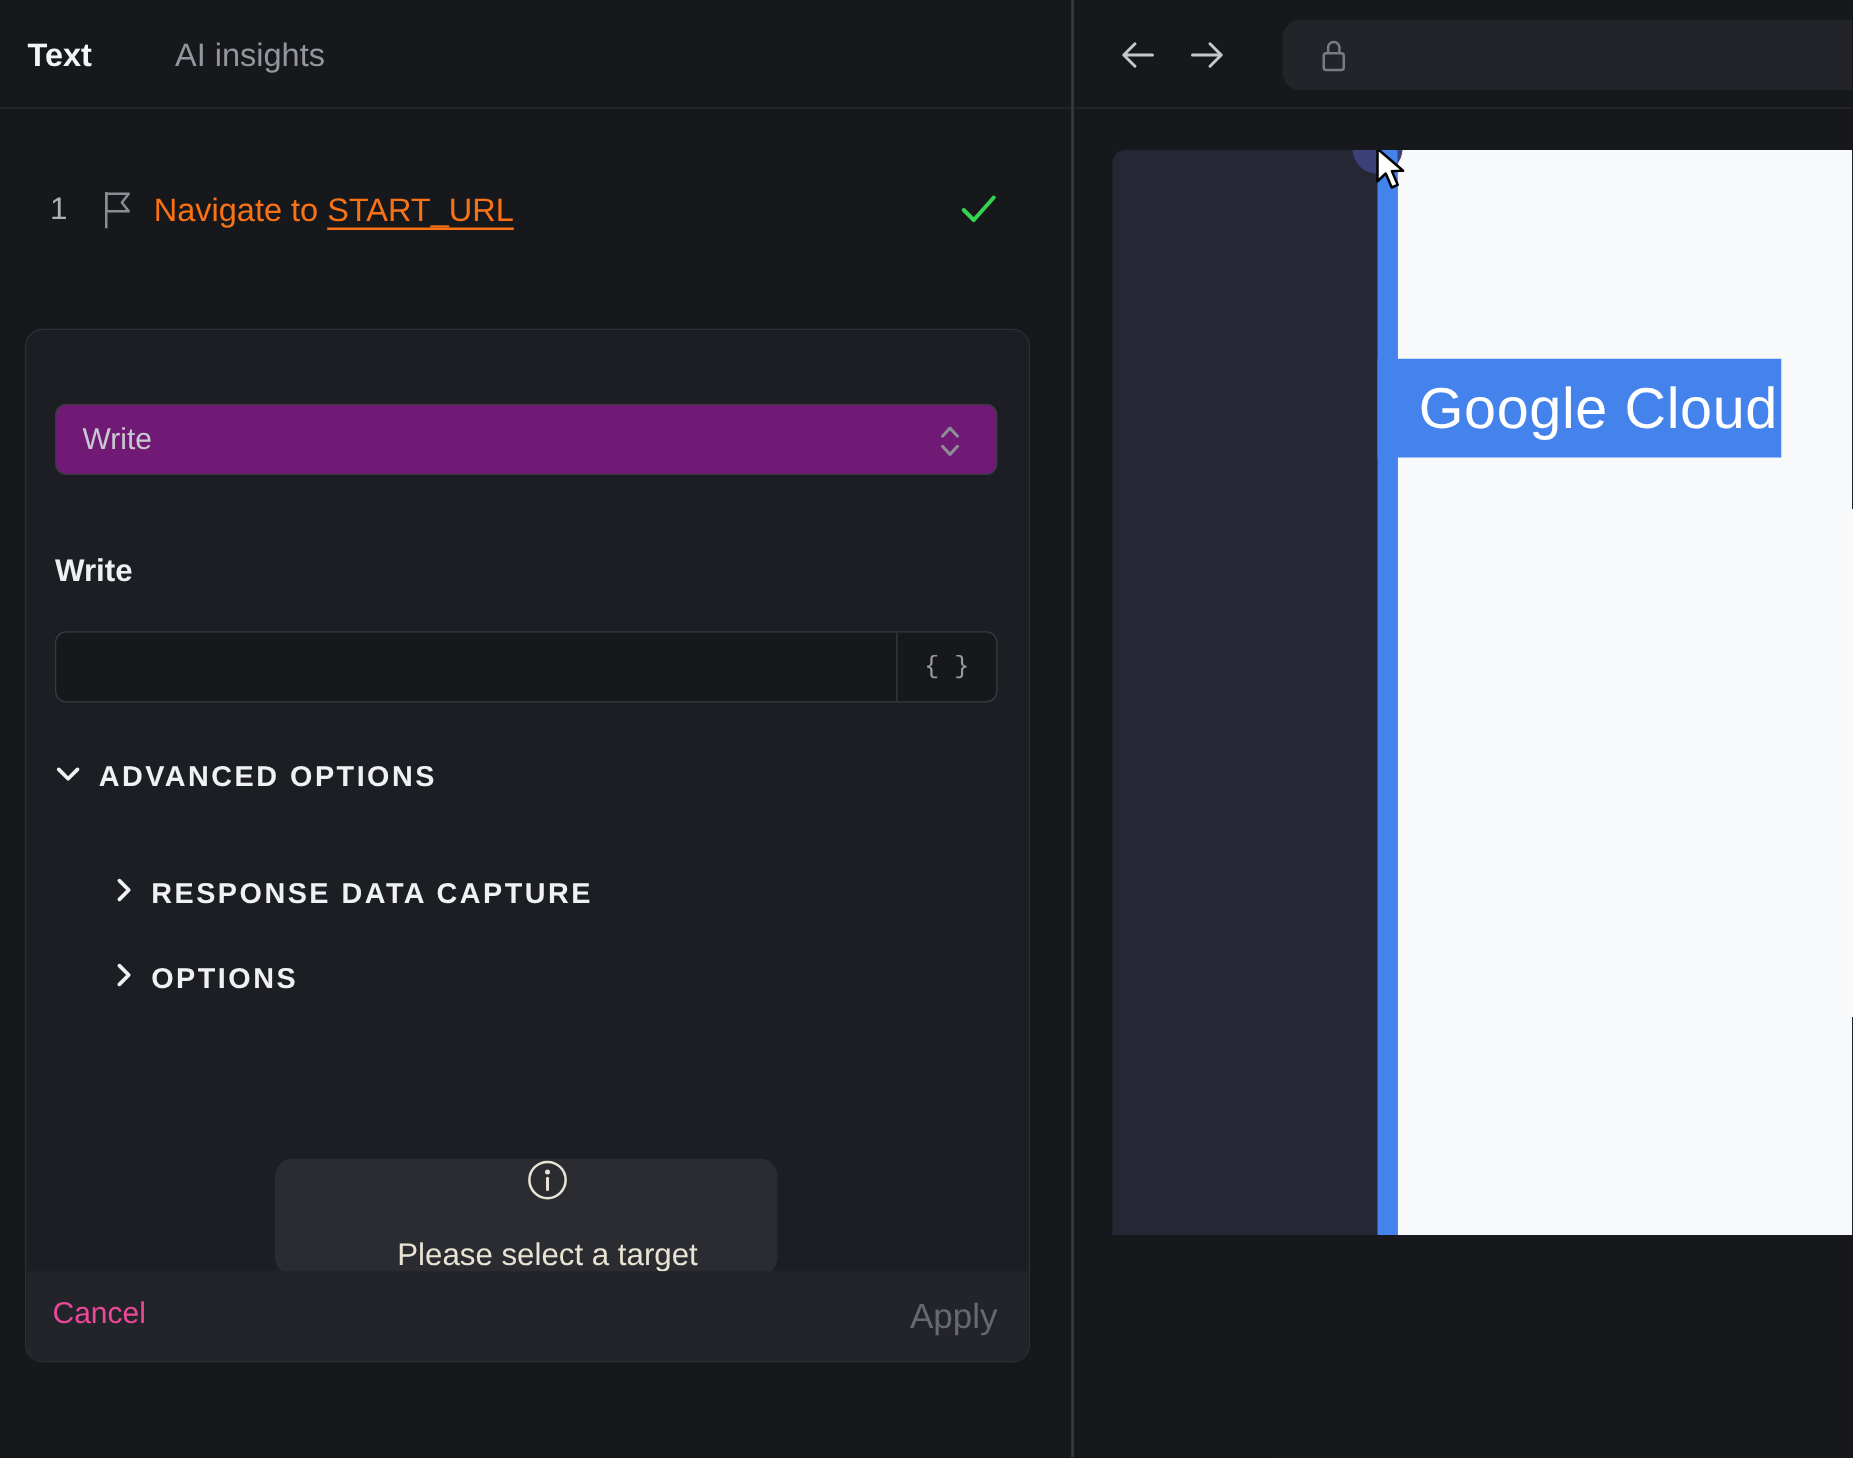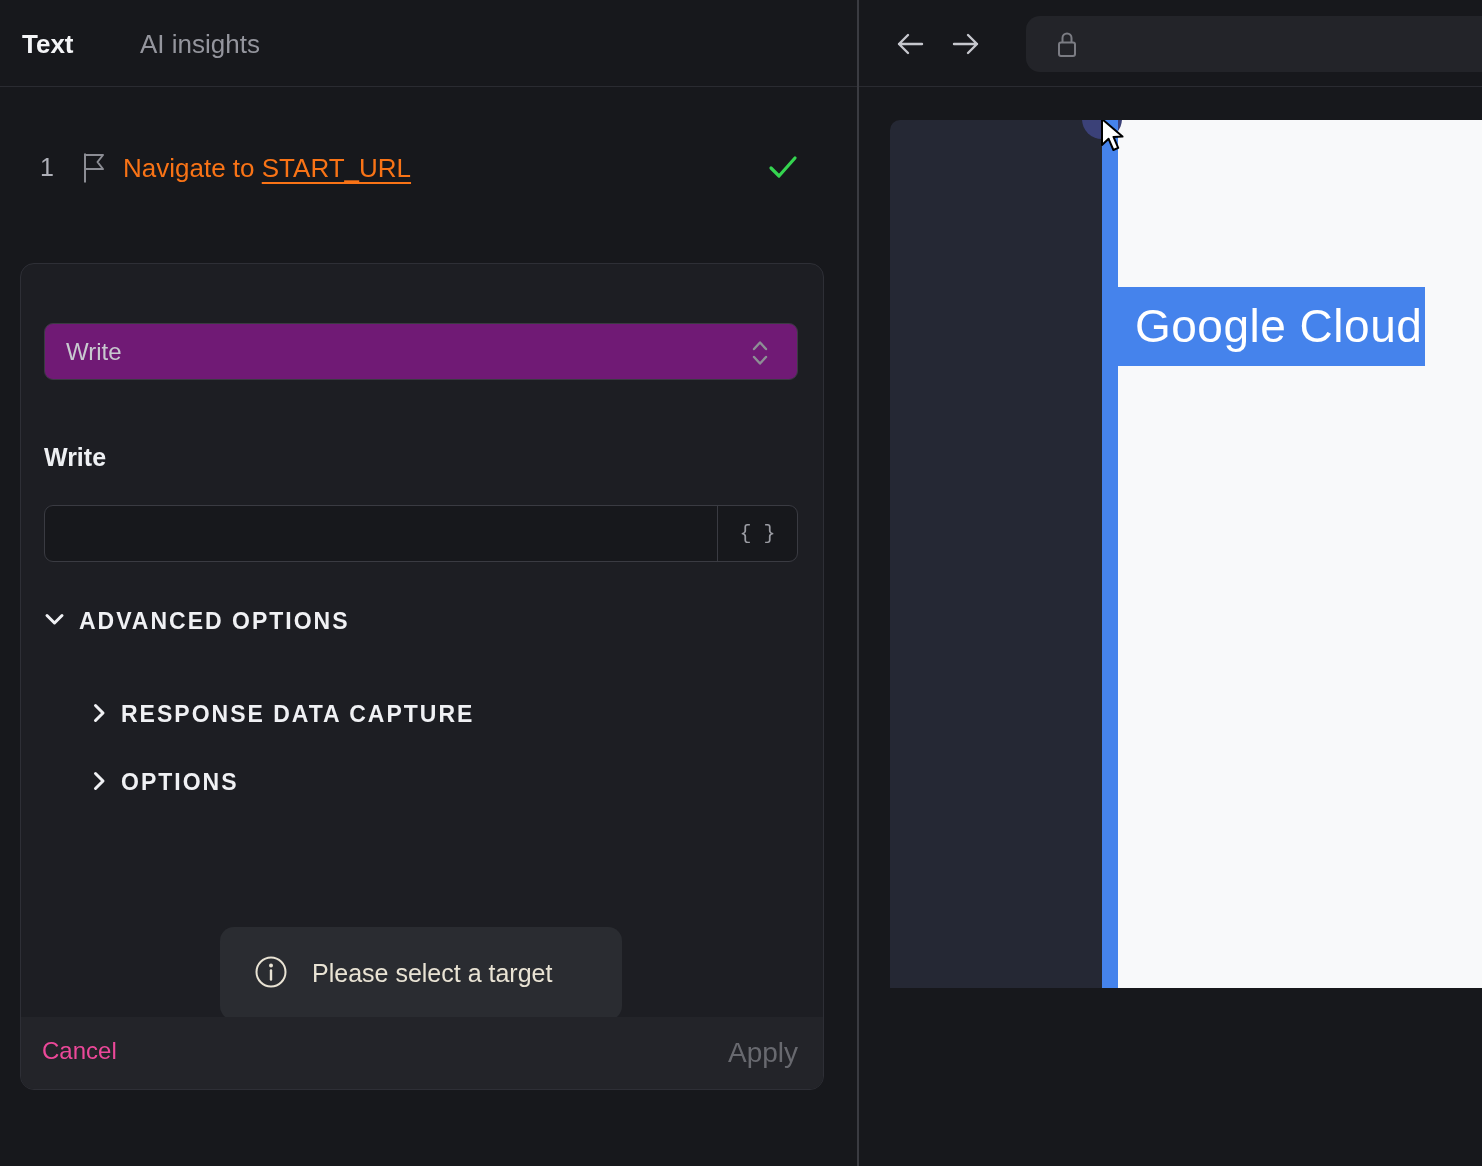--- a/index.html
+++ b/index.html
@@ -58,20 +58,21 @@
     font-size:23px; font-weight:700; letter-spacing:2px; color:#f0f1f4;
   }
   .adv-item { position:absolute; left:70px; height:30px; display:flex; align-items:flex-end; gap:14px; cursor:pointer; }
   .adv-item-1 { top:434px; }
   .adv-item-2 { top:502px; }
 
   .target-tooltip {
     position:absolute; left:199px; top:663px; width:402px; height:93px;
     background:#2a2c31; border-radius:14px; display:flex; align-items:center; gap:24px;
     padding-left:34px;
+    flex-direction:column;
   }
   .tooltip-text { font-size:25px; color:#e9e3d4; }
 
   .card-divider { position:absolute; left:23px; top:807px; width:754px; height:1px; background:#393a41; }
   .card-footer {
     position:absolute; left:0; bottom:0; width:100%; height:72px; background:#232429;
   }
   .cancel-button {
     position:absolute; left:21px; top:20px; background:none; border:none;
     color:#ec4899; font-size:24px; cursor:pointer; font-family:"Liberation Sans", sans-serif;

